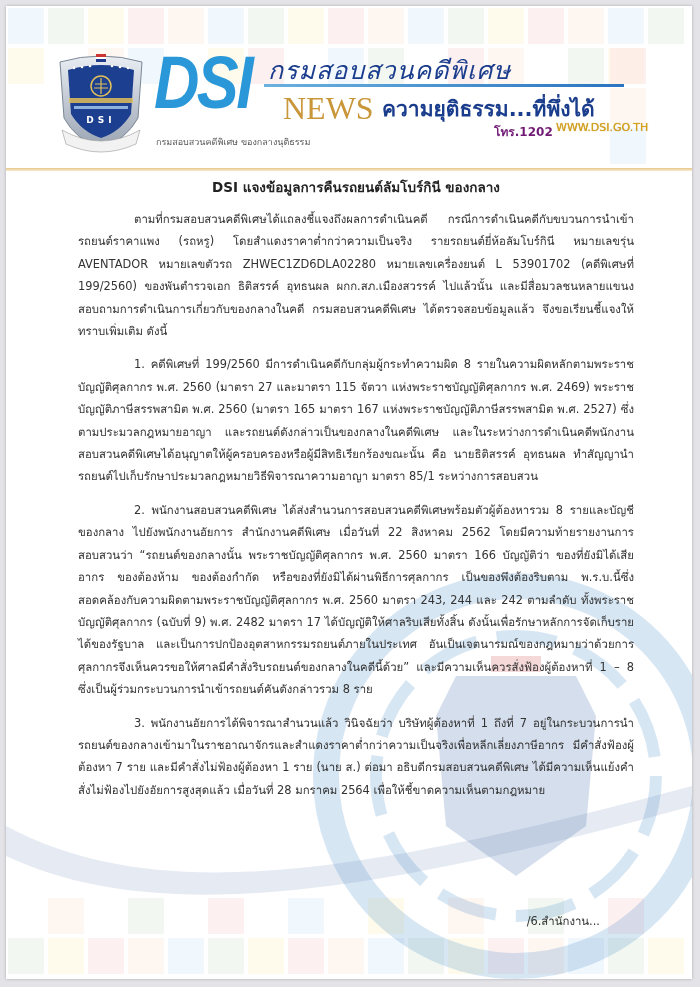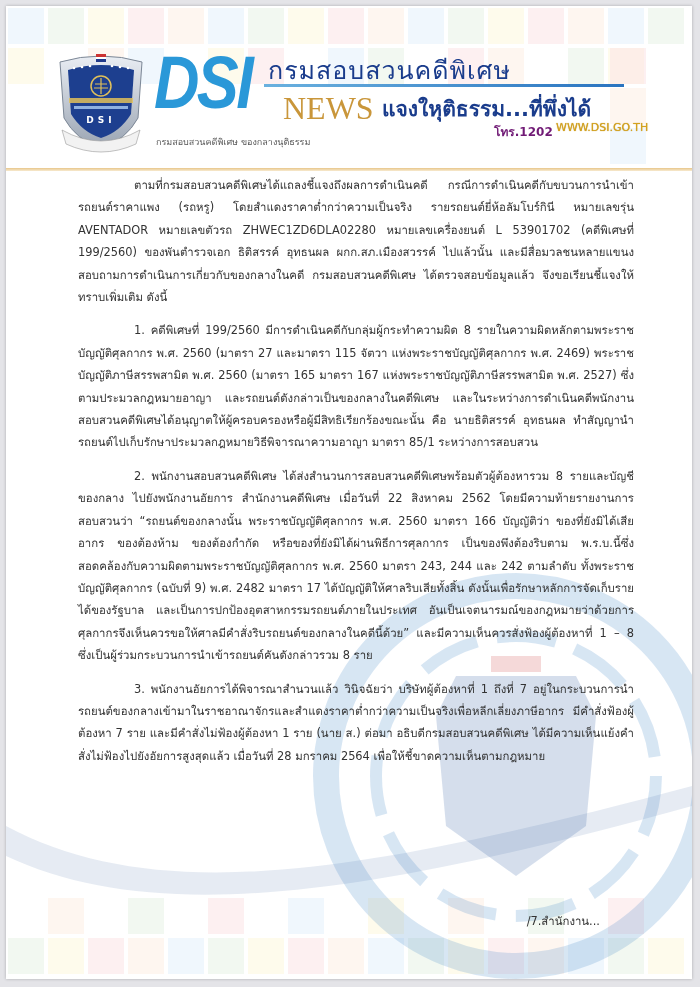--- a/index.html
+++ b/index.html
@@ -25,21 +25,21 @@
   .header { position:absolute; left:0; top:0; width:686px; height:160px; z-index:1; }
   .logo { position:absolute; left:50px; top:42px; width:90px; height:108px; }
   .dsi-big {
     position:absolute; left:148px; top:40px;
     font-family:"Liberation Sans", sans-serif; font-weight:bold; font-style:italic;
     font-size:74px; color:#2a98d8; letter-spacing:-3px; line-height:1;
     transform: scaleX(0.85); transform-origin:left top;
   }
   .org-title {
     position:absolute; left:262px; top:44px;
-    font-family:"DejaVu Sans", sans-serif; 
+    font-family:"DejaVu Sans", sans-serif; font-style:italic;
     font-size:25px; color:#1a3c8c; letter-spacing:1px; white-space:nowrap;
   }
   .title-rule {
     position:absolute; left:258px; top:78px; width:360px; height:3px;
     background:linear-gradient(90deg,#6ab1df,#2a74c0);
   }
   .news {
     position:absolute; left:277px; top:84px;
     font-family:"Liberation Serif", serif; font-size:32px; color:#c9963a;
   }
@@ -189,28 +189,29 @@
       <rect x="13" y="50" width="64" height="5" fill="#e0c05a" opacity="0.85"></rect>
       <rect x="18" y="58" width="54" height="3" fill="#8fb1e0"></rect>
       <text x="45" y="75" text-anchor="middle" font-family="DejaVu Sans, sans-serif" font-size="9" font-weight="bold" fill="#fff" letter-spacing="4">DSI</text>
       <path d="M6,82 Q45,104 84,82 L80,96 Q45,112 10,96 Z" fill="#f2f2f2" stroke="#999" stroke-width="0.6"></path>
     </svg>
 
     <div class="dsi-big">DSI</div>
     <div class="org-title">กรมสอบสวนคดีพิเศษ</div>
     <div class="title-rule"></div>
     <div class="news">NEWS</div>
-    <div class="slogan">แจงใหุติธรรม...ที่พึ่งได้</div>
+    <div class="slogan">ความยุติธรรม...ที่พึ่งได้</div>
     <div class="hotline">โทร.1202</div>
     <div class="website">WWW.DSI.GO.TH</div>
     <div class="ministry">กรมสอบสวนคดีพิเศษ ของกลางนุติธรรม</div>
   </div>
   <div class="header-rule"></div>
 
   <div class="content">
+    <div class="doc-title">DSI แจงข้อมูลการคืนรถยนต์ลัมโบร์กินี ของกลาง</div>
     <p class="para">ตามที่กรมสอบสวนคดีพิเศษได้แถลงชี้แจงถึงผลการดำเนินคดี กรณีการดำเนินคดีกับขบวนการนำเข้ารถยนต์ราคาแพง (รถหรู) โดยสำแดงราคาต่ำกว่าความเป็นจริง รายรถยนต์ยี่ห้อลัมโบร์กินี หมายเลขรุ่น AVENTADOR หมายเลขตัวรถ ZHWEC1ZD6DLA02280 หมายเลขเครื่องยนต์ L 53901702 (คดีพิเศษที่ 199/2560) ของพันตำรวจเอก ธิติสรรค์ อุทธนผล ผกก.สภ.เมืองสวรรค์ ไปแล้วนั้น และมีสื่อมวลชนหลายแขนงสอบถามการดำเนินการเกี่ยวกับของกลางในคดี กรมสอบสวนคดีพิเศษ ได้ตรวจสอบข้อมูลแล้ว จึงขอเรียนชี้แจงให้ทราบเพิ่มเติม ดังนี้</p>
     <p class="para">1. คดีพิเศษที่ 199/2560 มีการดำเนินคดีกับกลุ่มผู้กระทำความผิด 8 รายในความผิดหลักตามพระราชบัญญัติศุลกากร พ.ศ. 2560 (มาตรา 27 และมาตรา 115 จัตวา แห่งพระราชบัญญัติศุลกากร พ.ศ. 2469) พระราชบัญญัติภาษีสรรพสามิต พ.ศ. 2560 (มาตรา 165 มาตรา 167 แห่งพระราชบัญญัติภาษีสรรพสามิต พ.ศ. 2527) ซึ่งตามประมวลกฎหมายอาญา และรถยนต์ดังกล่าวเป็นของกลางในคดีพิเศษ และในระหว่างการดำเนินคดีพนักงานสอบสวนคดีพิเศษได้อนุญาตให้ผู้ครอบครองหรือผู้มีสิทธิเรียกร้องขณะนั้น คือ นายธิติสรรค์ อุทธนผล ทำสัญญานำรถยนต์ไปเก็บรักษาประมวลกฎหมายวิธีพิจารณาความอาญา มาตรา 85/1 ระหว่างการสอบสวน</p>
     <p class="para">2. พนักงานสอบสวนคดีพิเศษ ได้ส่งสำนวนการสอบสวนคดีพิเศษพร้อมตัวผู้ต้องหารวม 8 รายและบัญชีของกลาง ไปยังพนักงานอัยการ สำนักงานคดีพิเศษ เมื่อวันที่ 22 สิงหาคม 2562 โดยมีความท้ายรายงานการสอบสวนว่า “รถยนต์ของกลางนั้น พระราชบัญญัติศุลกากร พ.ศ. 2560 มาตรา 166 บัญญัติว่า ของที่ยังมิได้เสียอากร ของต้องห้าม ของต้องกำกัด หรือของที่ยังมิได้ผ่านพิธีการศุลกากร เป็นของพึงต้องริบตาม พ.ร.บ.นี้ซึ่งสอดคล้องกับความผิดตามพระราชบัญญัติศุลกากร พ.ศ. 2560 มาตรา 243, 244 และ 242 ตามลำดับ ทั้งพระราชบัญญัติศุลกากร (ฉบับที่ 9) พ.ศ. 2482 มาตรา 17 ได้บัญญัติให้ศาลริบเสียทั้งสิ้น ดังนั้นเพื่อรักษาหลักการจัดเก็บรายได้ของรัฐบาล และเป็นการปกป้องอุตสาหกรรมรถยนต์ภายในประเทศ อันเป็นเจตนารมณ์ของกฎหมายว่าด้วยการศุลกากรจึงเห็นควรขอให้ศาลมีคำสั่งริบรถยนต์ของกลางในคดีนี้ด้วย” และมีความเห็นควรสั่งฟ้องผู้ต้องหาที่ 1 – 8 ซึ่งเป็นผู้ร่วมกระบวนการนำเข้ารถยนต์คันดังกล่าวรวม 8 ราย</p>
     <p class="para para-last">3. พนักงานอัยการได้พิจารณาสำนวนแล้ว วินิจฉัยว่า บริษัทผู้ต้องหาที่ 1 ถึงที่ 7 อยู่ในกระบวนการนำรถยนต์ของกลางเข้ามาในราชอาณาจักรและสำแดงราคาต่ำกว่าความเป็นจริงเพื่อหลีกเลี่ยงภาษีอากร มีคำสั่งฟ้องผู้ต้องหา 7 ราย และมีคำสั่งไม่ฟ้องผู้ต้องหา 1 ราย (นาย ส.) ต่อมา อธิบดีกรมสอบสวนคดีพิเศษ ได้มีความเห็นแย้งคำสั่งไม่ฟ้องไปยังอัยการสูงสุดแล้ว เมื่อวันที่ 28 มกราคม 2564 เพื่อให้ชี้ขาดความเห็นตามกฎหมาย</p>
   </div>
 
-  <div class="continued">/7.สำนักงาน...</div>
+  <div class="continued">/6.สำนักงาน...</div>
 </div>
 
 </body></html>

